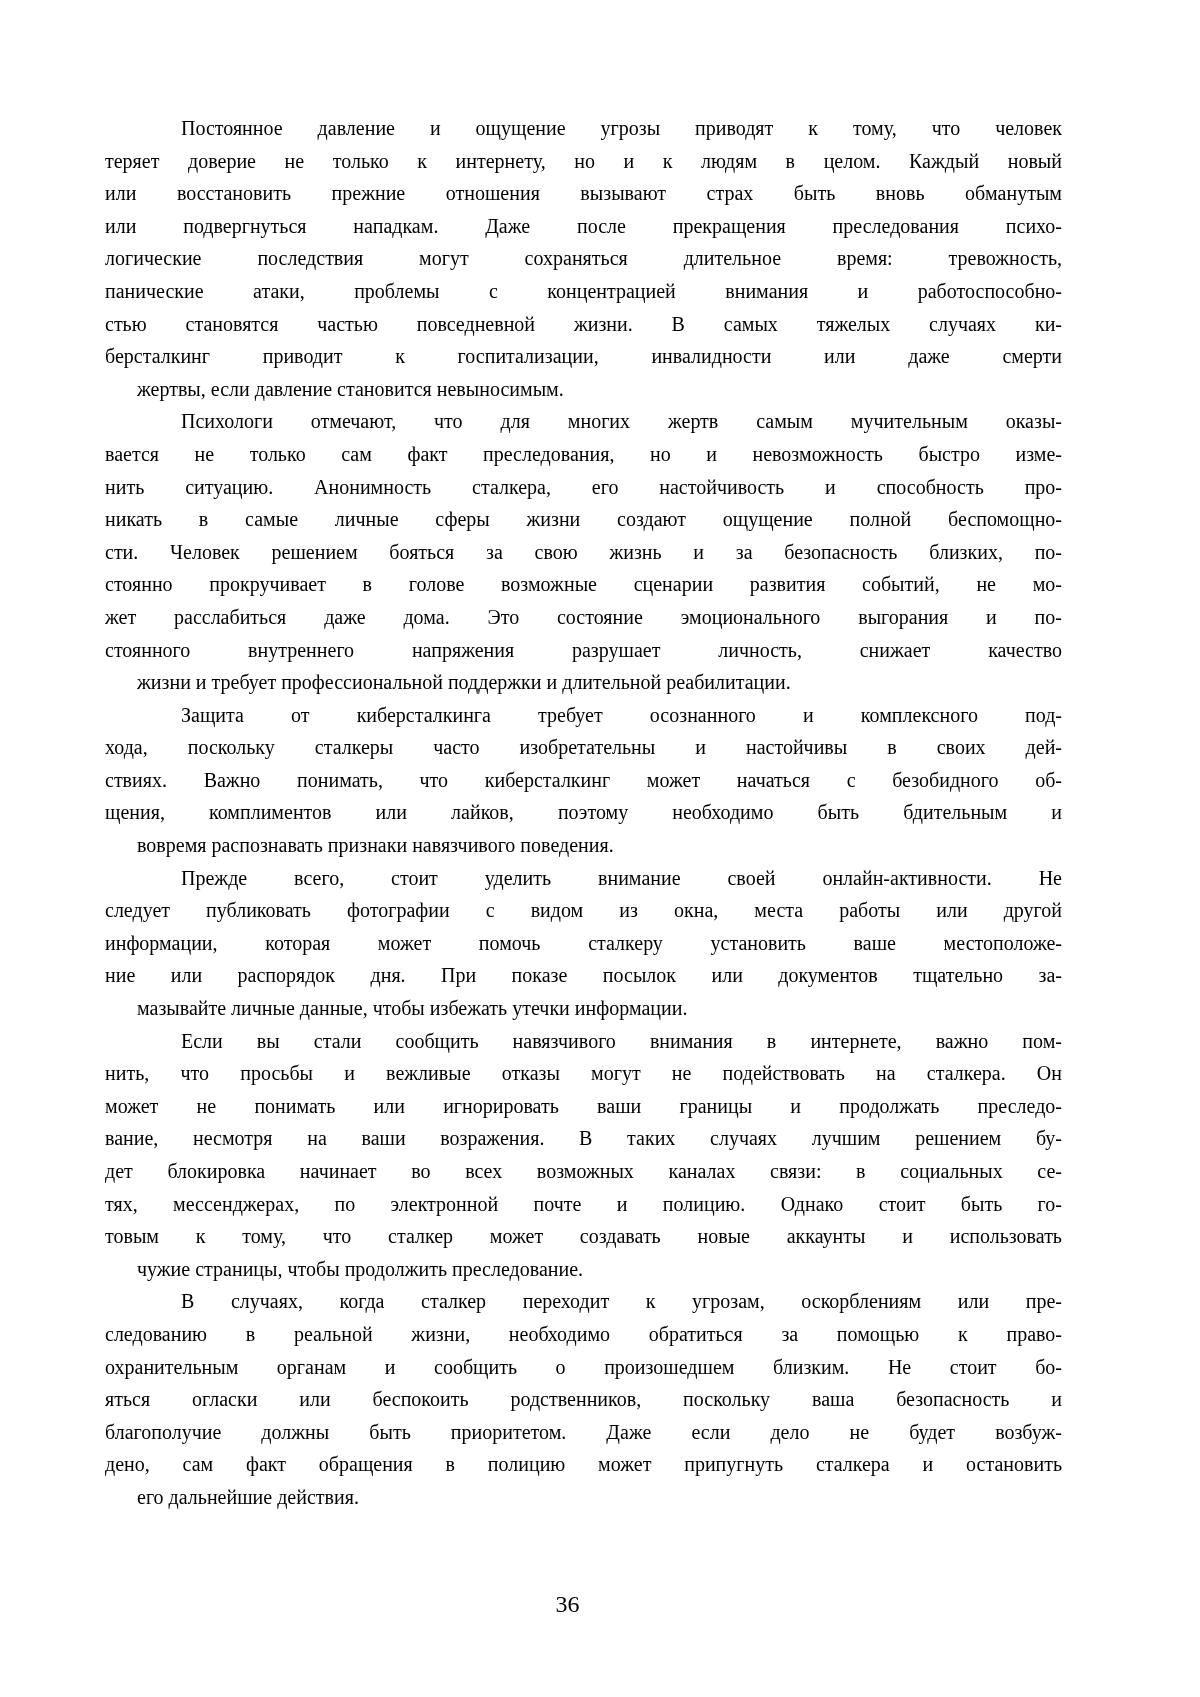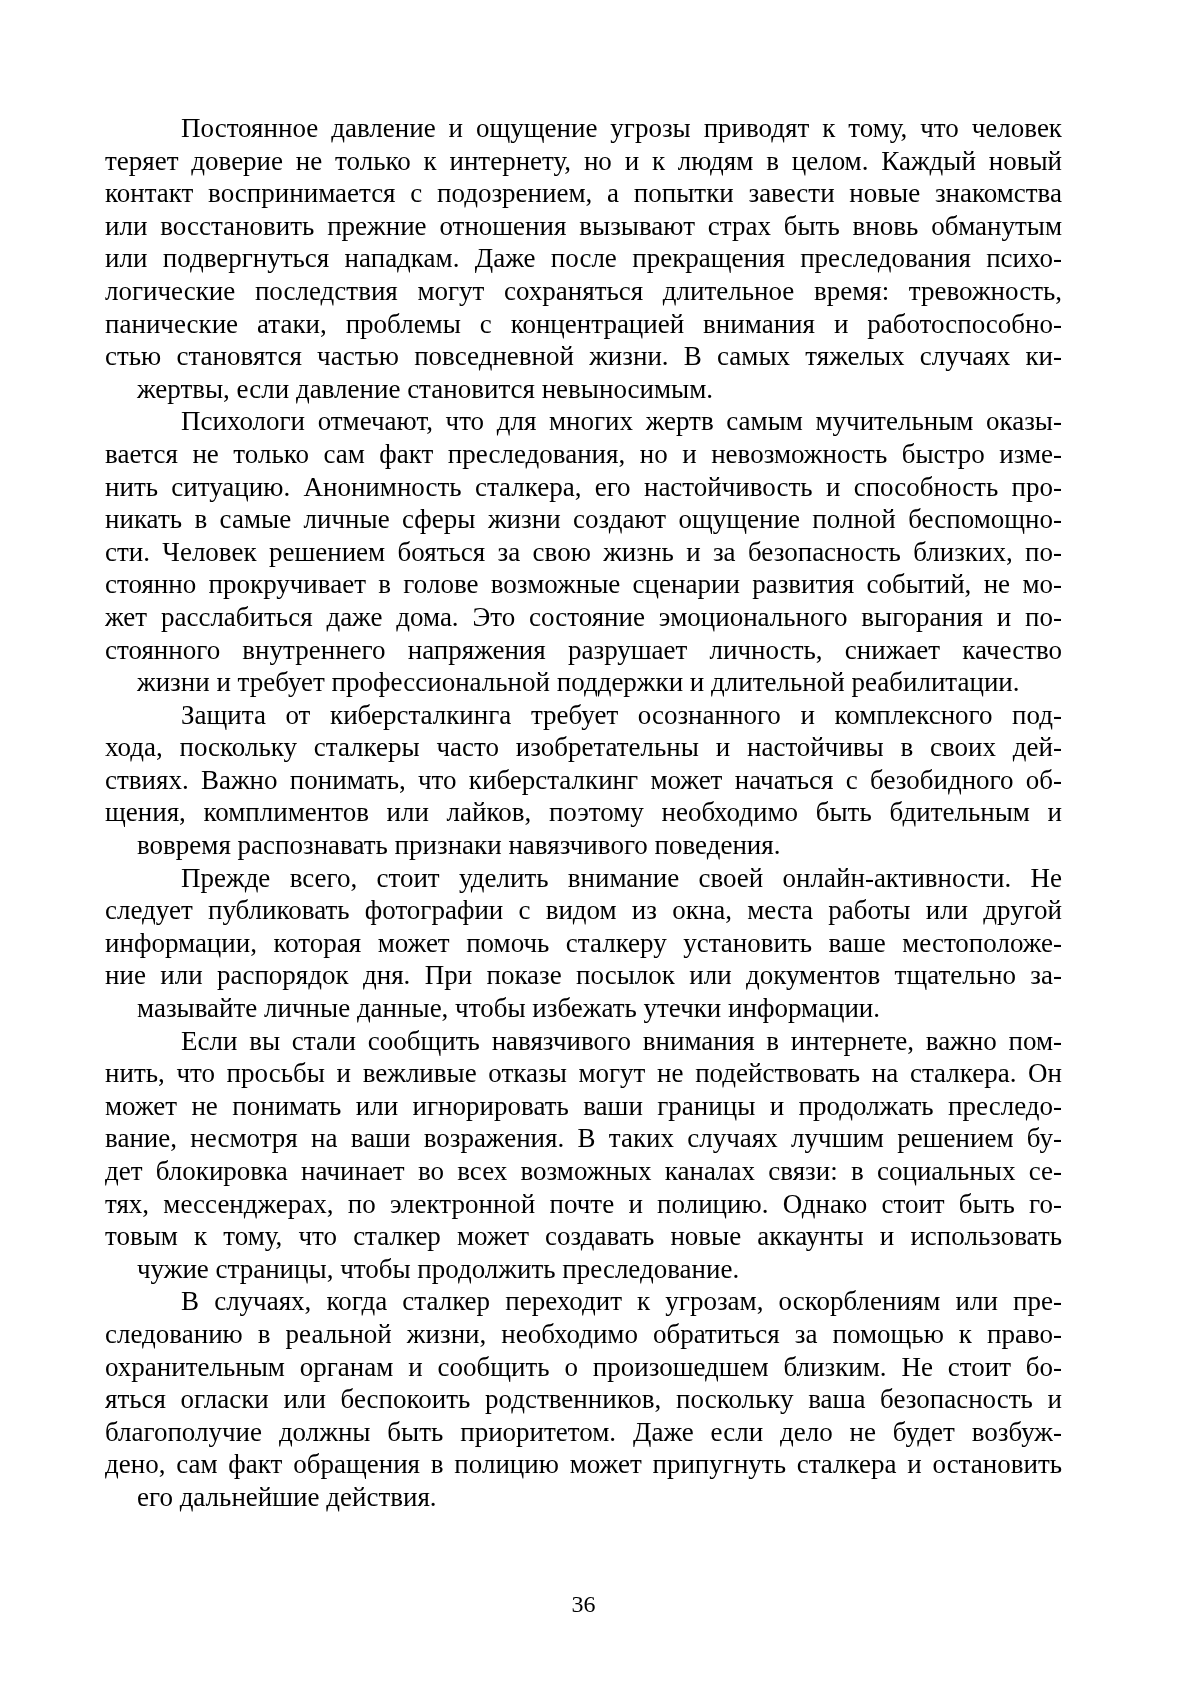--- a/index.html
+++ b/index.html
@@ -20,59 +20,59 @@
     position: absolute;
     left: 105px;
     top: 112px;
     width: 957px;
   }
   .paragraph {
     margin: 0;
     padding: 0;
   }
   .line {
-    font-size: 27px;
+    font-size: 20px;
     line-height: 32.6px;
     text-align: justify;
     text-align-last: justify;
     -moz-text-align-last: justify;
     white-space: normal;
   }
   .line.first {
     text-indent: 76px;
   }
   .line.last {
     text-align-last: left;
     margin-left: 32px;
     -moz-text-align-last: left;
   }
   .page-number {
     position: absolute;
     top: 1588px;
-    left: 105px;
+    left: 89px;
     width: 957px;
     text-align: center;
     font-size: 24px;
     line-height: 32px;
   }
 </style>
 </head>
 <body>
 
 <div class="page">
   <div class="text-block">
       <div class="paragraph">
         <div class="line first">Постоянное давление и ощущение угрозы приводят к тому, что человек</div>
         <div class="line">теряет доверие не только к интернету, но и к людям в целом. Каждый новый</div>
-        <div class="line">контакт воспринимается с подозрением, а попытки завести новые знакомства</div>
         <div class="line">или восстановить прежние отношения вызывают страх быть вновь обманутым</div>
         <div class="line">или подвергнуться нападкам. Даже после прекращения преследования психо-</div>
         <div class="line">логические последствия могут сохраняться длительное время: тревожность,</div>
         <div class="line">панические атаки, проблемы с концентрацией внимания и работоспособно-</div>
         <div class="line">стью становятся частью повседневной жизни. В самых тяжелых случаях ки-</div>
+        <div class="line">берсталкинг приводит к госпитализации, инвалидности или даже смерти</div>
         <div class="line last">жертвы, если давление становится невыносимым.</div>
       </div>
       <div class="paragraph">
         <div class="line first">Психологи отмечают, что для многих жертв самым мучительным оказы-</div>
         <div class="line">вается не только сам факт преследования, но и невозможность быстро изме-</div>
         <div class="line">нить ситуацию. Анонимность сталкера, его настойчивость и способность про-</div>
         <div class="line">никать в самые личные сферы жизни создают ощущение полной беспомощно-</div>
         <div class="line">сти. Человек решением бояться за свою жизнь и за безопасность близких, по-</div>
         <div class="line">стоянно прокручивает в голове возможные сценарии развития событий, не мо-</div>
         <div class="line">жет расслабиться даже дома. Это состояние эмоционального выгорания и по-</div>

